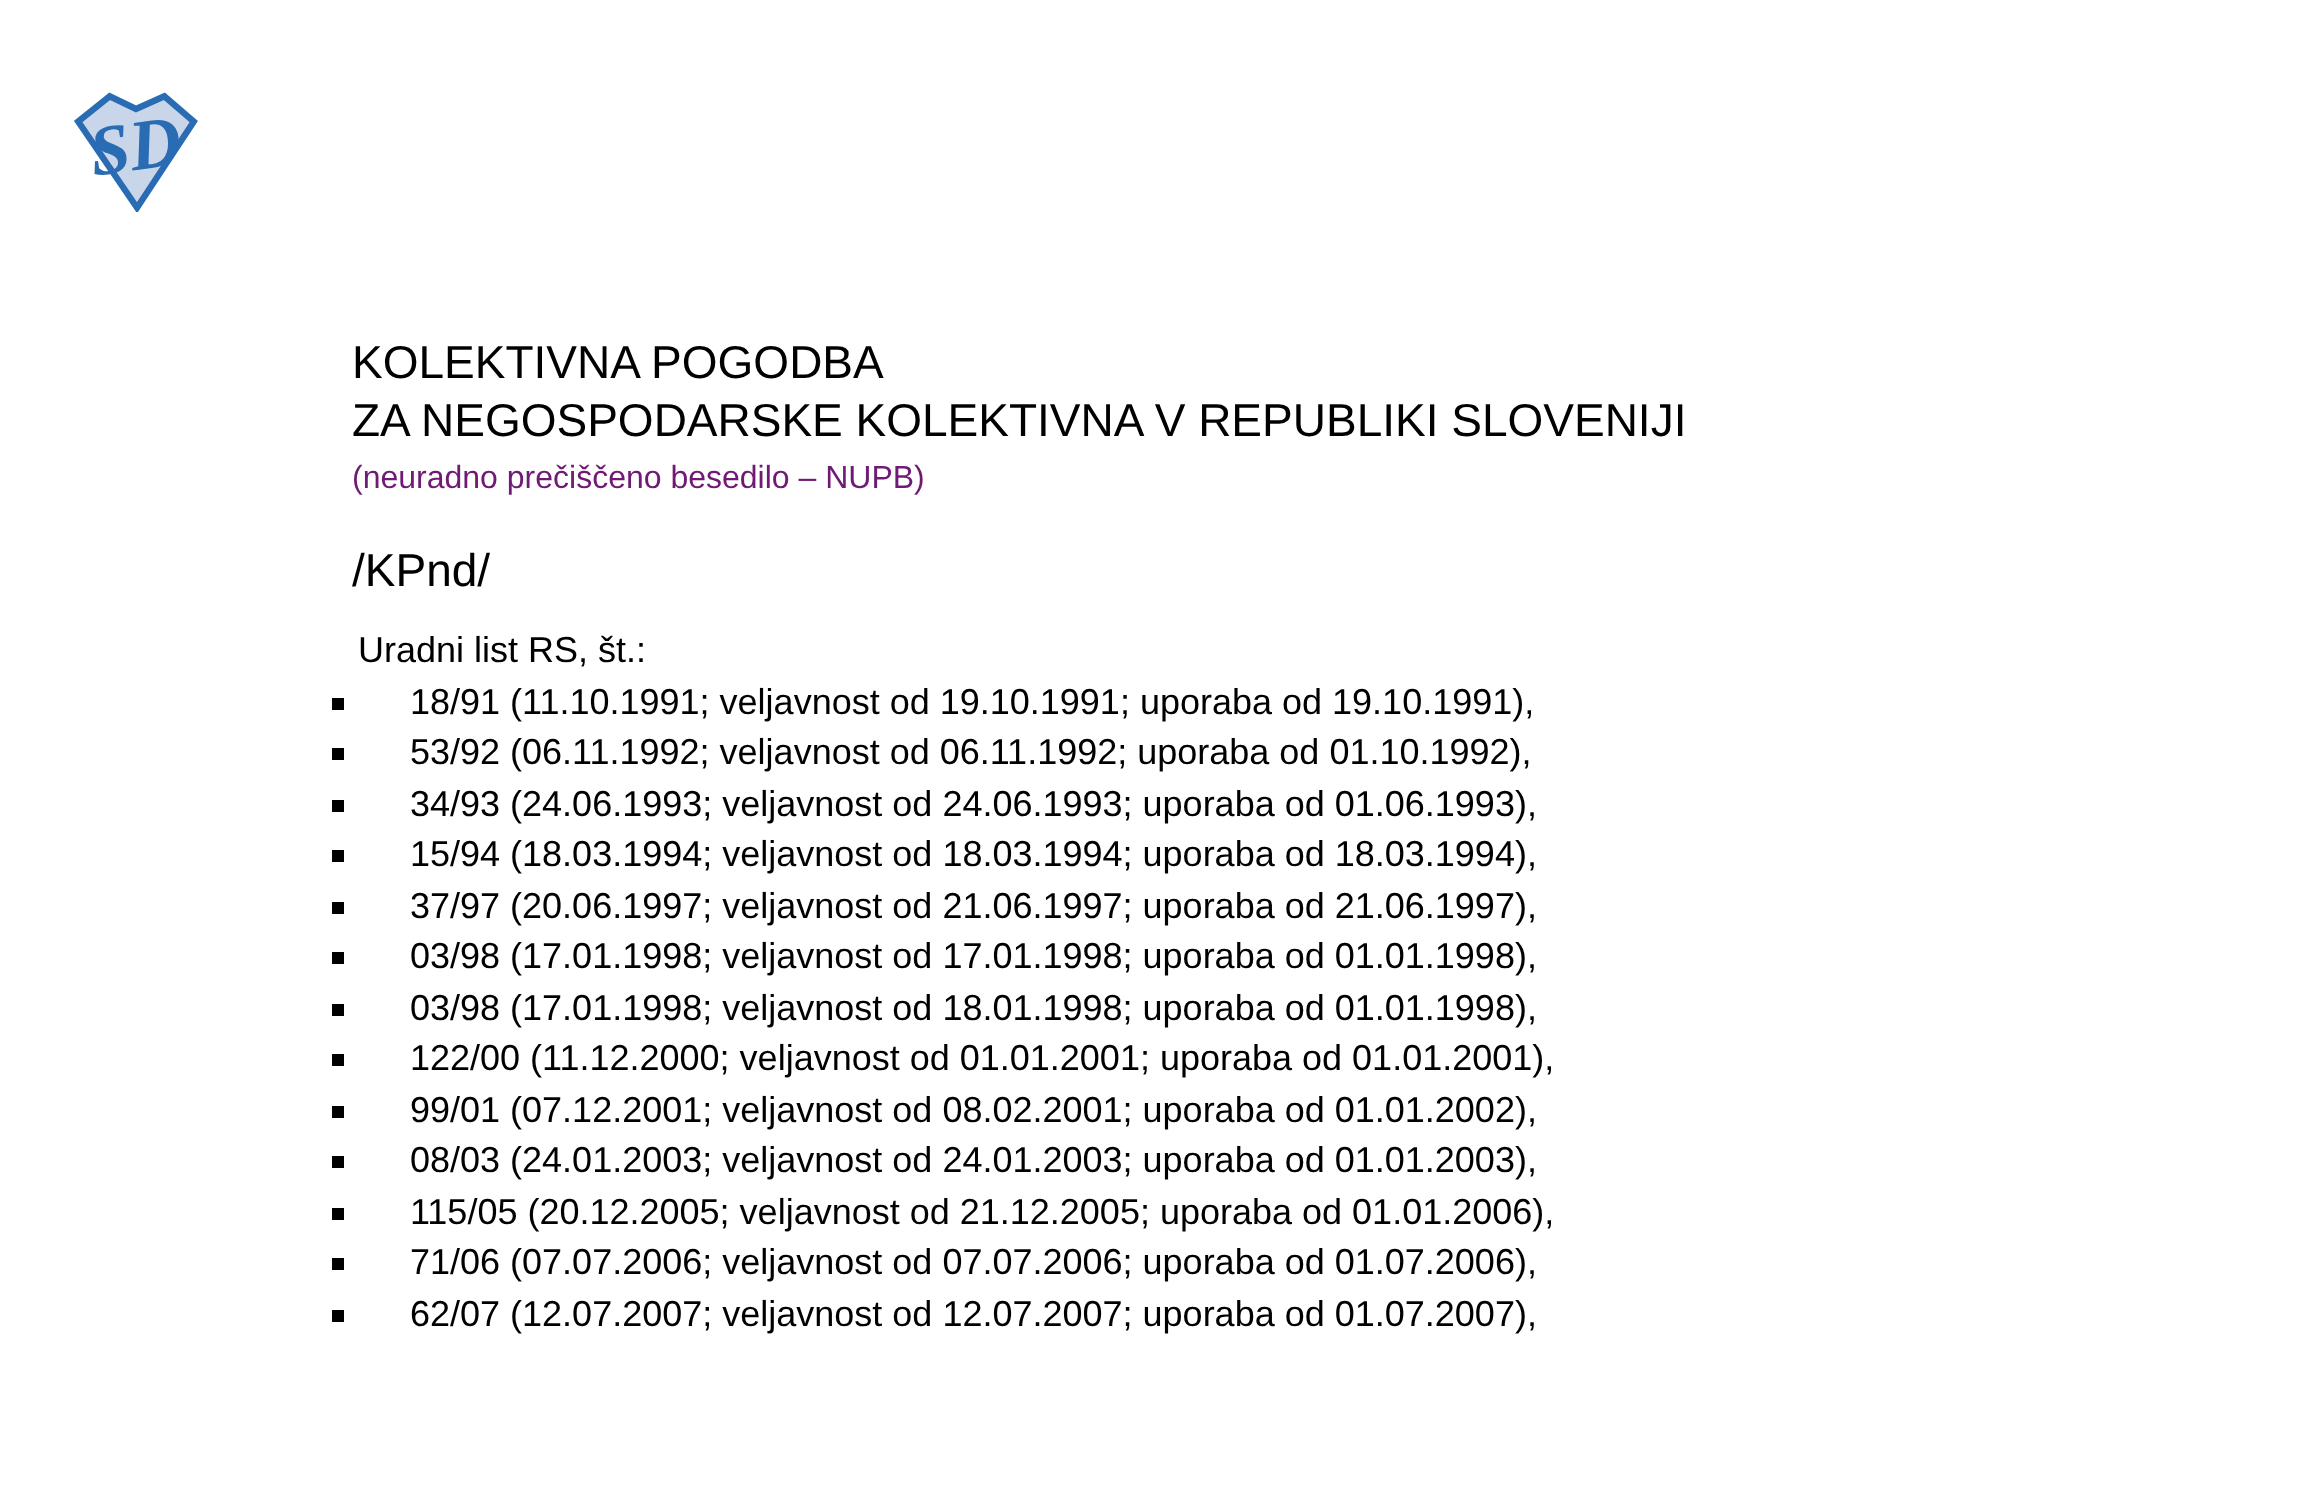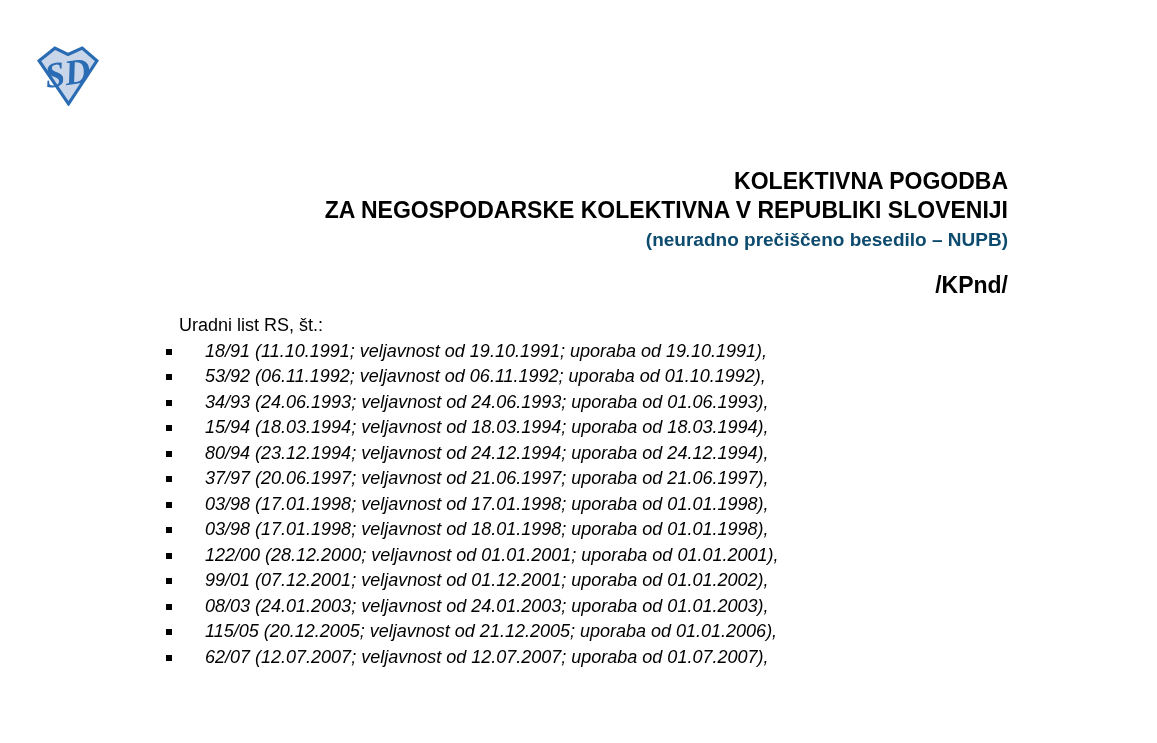--- a/index.html
+++ b/index.html
@@ -23,33 +23,33 @@
     left: 37px;
     top: 46px;
     width: 62px;
     height: 60px;
   }
   .title-block {
     position: absolute;
     left: 176px;
     top: 167px;
     width: 832px;
-    text-align: right;
-    font-weight: bold;
+    text-align: left;
+    font-weight: normal;
   }
   .title-line {
     font-size: 23px;
     line-height: 29px;
     color: #000000;
     white-space: nowrap;
   }
   .subtitle-line {
-    font-size: 19px;
+    font-size: 16px;
     line-height: 29px;
-    color: #0c4a6e;
+    color: #701a75;
     white-space: nowrap;
   }
   .code-line {
     font-size: 23px;
     line-height: 29px;
     color: #000000;
     white-space: nowrap;
     margin-top: 17px;
   }
   .body-text {
@@ -62,21 +62,20 @@
     color: #000000;
   }
   .list-intro {
     white-space: nowrap;
     margin-left: 16px;
   }
   .li {
     position: relative;
     padding-left: 42px;
     white-space: nowrap;
-    font-style: italic;
   }
   .bullet {
     position: absolute;
     left: 3px;
     top: 10px;
     width: 6px;
     height: 6px;
     background: #000000;
     display: block;
   }
@@ -99,24 +98,24 @@
   </div>
 
   <div class="body-text">
     <div class="list-intro">Uradni list RS, št.:</div>
 
     <div class="li"><span class="bullet"></span><span>18/91 (11.10.1991; veljavnost od 19.10.1991; uporaba od 19.10.1991),</span></div>
     <div class="li"><span class="bullet"></span><span>53/92 (06.11.1992; veljavnost od 06.11.1992; uporaba od 01.10.1992),</span></div>
     <div class="li"><span class="bullet"></span><span>34/93 (24.06.1993; veljavnost od 24.06.1993; uporaba od 01.06.1993),</span></div>
     <div class="li"><span class="bullet"></span></div>
     <div class="li"><span class="bullet"></span><span>15/94 (18.03.1994; veljavnost od 18.03.1994; uporaba od 18.03.1994),</span></div>
-    <div class="li"><span class="bullet"></span><span>80/94 (23.12.1994; veljavnost od 24.12.1994; uporaba od 24.12.1994),</span></div>
     <div class="li"><span class="bullet"></span><span>37/97 (20.06.1997; veljavnost od 21.06.1997; uporaba od 21.06.1997),</span></div>
     <div class="li"><span class="bullet"></span><span>03/98 (17.01.1998; veljavnost od 17.01.1998; uporaba od 01.01.1998),</span></div>
     <div class="li"><span class="bullet"></span><span>03/98 (17.01.1998; veljavnost od 18.01.1998; uporaba od 01.01.1998),</span></div>
-    <div class="li"><span class="bullet"></span><span>122/00 (28.12.2000; veljavnost od 01.01.2001; uporaba od 01.01.2001),</span></div>
-    <div class="li"><span class="bullet"></span><span>99/01 (07.12.2001; veljavnost od 01.12.2001; uporaba od 01.01.2002),</span></div>
+    <div class="li"><span class="bullet"></span><span>122/00 (11.12.2000; veljavnost od 01.01.2001; uporaba od 01.01.2001),</span></div>
+    <div class="li"><span class="bullet"></span><span>99/01 (07.12.2001; veljavnost od 08.02.2001; uporaba od 01.01.2002),</span></div>
     <div class="li"><span class="bullet"></span><span>08/03 (24.01.2003; veljavnost od 24.01.2003; uporaba od 01.01.2003),</span></div>
     <div class="li"><span class="bullet"></span><span>115/05 (20.12.2005; veljavnost od 21.12.2005; uporaba od 01.01.2006),</span></div>
+    <div class="li"><span class="bullet"></span><span>71/06 (07.07.2006; veljavnost od 07.07.2006; uporaba od 01.07.2006),</span></div>
     <div class="li"><span class="bullet"></span><span>62/07 (12.07.2007; veljavnost od 12.07.2007; uporaba od 01.07.2007),</span></div>
   </div>
 
 </div>
 
 </body></html>

